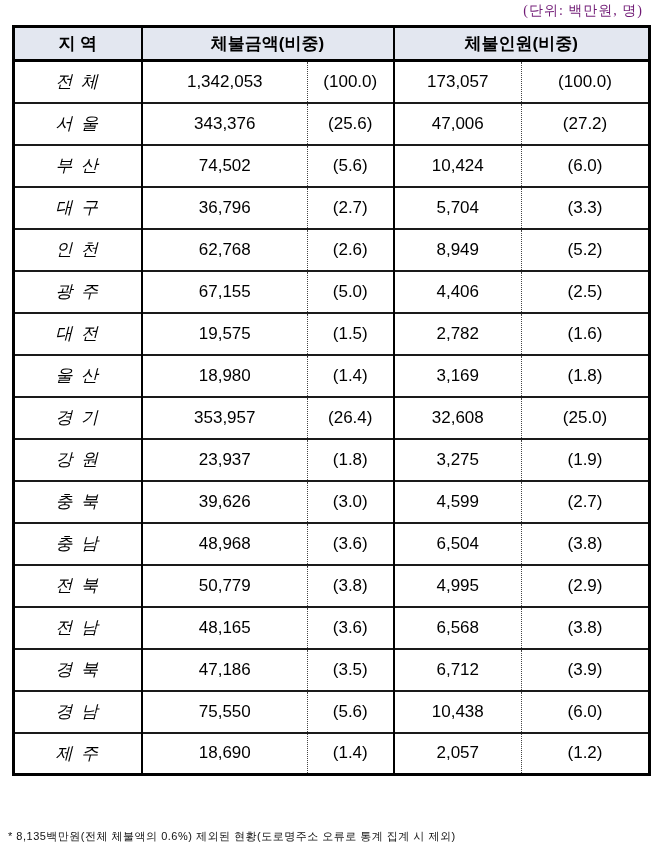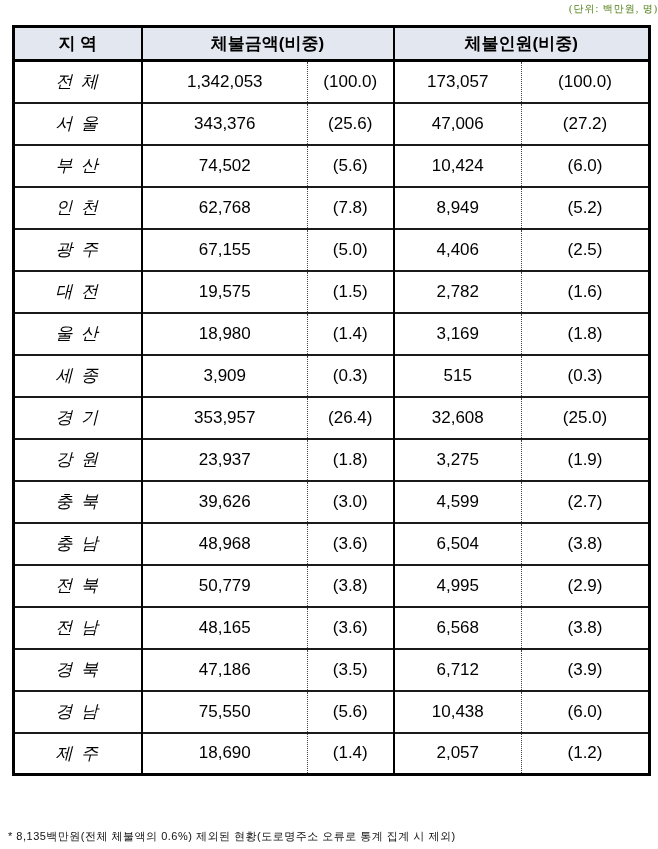--- a/index.html
+++ b/index.html
@@ -8,24 +8,24 @@
   .page {
     position: relative;
     width: 658px;
     height: 849px;
     background: #ffffff;
     overflow: hidden;
   }
   .unit-note {
     position: absolute;
     top: 2px;
-    right: 0;
+    right: 15px;
     font-family: "Liberation Serif", serif;
-    font-size: 10px;
-    color: #4d7c0f;
+    font-size: 14px;
+    color: #701a75;
     letter-spacing: 1px;
   }
   table.arrears {
     position: absolute;
     left: 12px;
     top: 25px;
     width: 636px;
     border-collapse: collapse;
     table-layout: fixed;
     border: 3px solid #000000;
@@ -108,25 +108,32 @@
     </tr>
 
     <tr>
       <td class="v-solid region-cell">부 산</td>
       <td class="v-dot">74,502</td>
       <td class="v-solid">(5.6)</td>
       <td class="v-dot">10,424</td>
       <td>(6.0)</td>
     </tr>
 
+    <tr>
+      <td class="v-solid region-cell">대 구</td>
+      <td class="v-dot">36,796</td>
+      <td class="v-solid">(2.7)</td>
+      <td class="v-dot">5,704</td>
+      <td>(3.3)</td>
+    </tr>
 
     <tr>
       <td class="v-solid region-cell">인 천</td>
       <td class="v-dot">62,768</td>
-      <td class="v-solid">(7.8)</td>
+      <td class="v-solid">(2.6)</td>
       <td class="v-dot">8,949</td>
       <td>(5.2)</td>
     </tr>
 
     <tr>
       <td class="v-solid region-cell">광 주</td>
       <td class="v-dot">67,155</td>
       <td class="v-solid">(5.0)</td>
       <td class="v-dot">4,406</td>
       <td>(2.5)</td>
@@ -141,27 +148,20 @@
     </tr>
 
     <tr>
       <td class="v-solid region-cell">울 산</td>
       <td class="v-dot">18,980</td>
       <td class="v-solid">(1.4)</td>
       <td class="v-dot">3,169</td>
       <td>(1.8)</td>
     </tr>
 
-    <tr>
-      <td class="v-solid region-cell">세 종</td>
-      <td class="v-dot">3,909</td>
-      <td class="v-solid">(0.3)</td>
-      <td class="v-dot">515</td>
-      <td>(0.3)</td>
-    </tr>
 
     <tr>
       <td class="v-solid region-cell">경 기</td>
       <td class="v-dot">353,957</td>
       <td class="v-solid">(26.4)</td>
       <td class="v-dot">32,608</td>
       <td>(25.0)</td>
     </tr>
 
     <tr>

